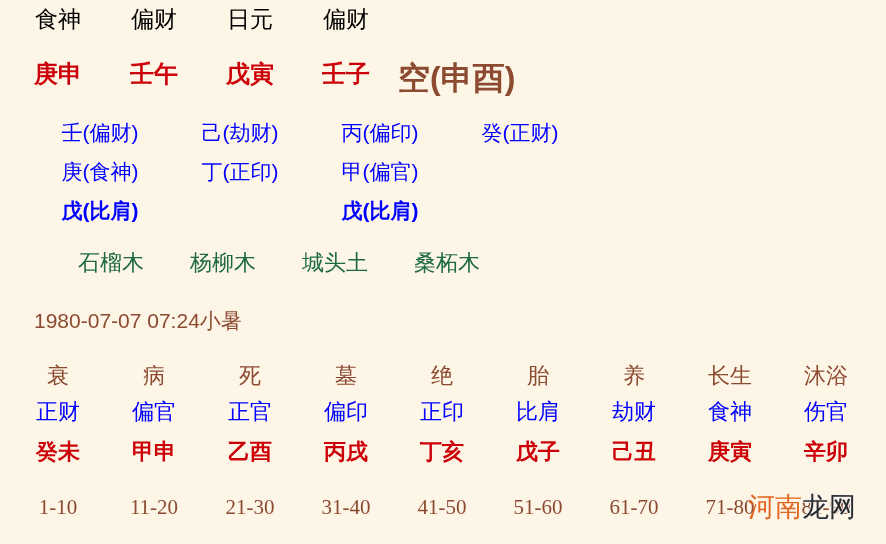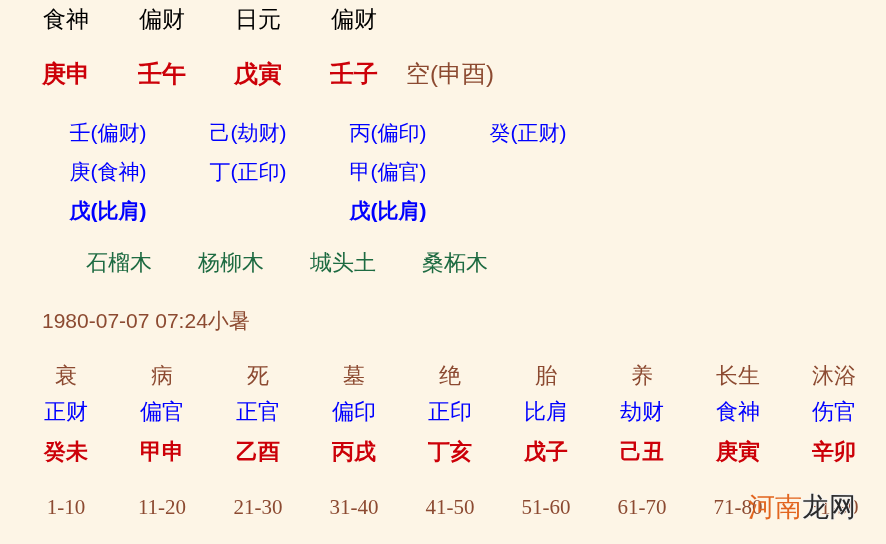--- a/index.html
+++ b/index.html
@@ -17,21 +17,21 @@
   .page {
     position: relative;
     width: 886px;
     height: 544px;
     background: #fdf5e6;
   }
 
   
   .row {
     position: absolute;
-    left: 16px;
+    left: 8px;
     width: 724px;
     white-space: nowrap;
     line-height: 1;
   }
   .cell {
     display: inline-block;
     text-align: center;
     vertical-align: top;
   }
 
@@ -43,22 +43,22 @@
 
   
   .pillars-tengod { top: 8px;  font-size: 23px; }
   .pillars-ganzhi { top: 62px; font-size: 24px; font-weight: bold; }
   .pillars-tengod .cell,
   .pillars-ganzhi .cell { width: 96px; }
   .pillars-tengod .cell:first-child,
   .pillars-ganzhi .cell:first-child { margin-left: 2px; }
   .kong {
     display: inline-block;
-    font-size: 24px;
-    font-weight: normal;
+    font-size: 32px;
+    font-weight: bold;
     padding-left: 4px;
     text-align: right;
   }
 
   
   .hidden-stems { font-size: 21px; }
   .hs-row-0 { top: 122px; }
   .hs-row-1 { top: 161px; }
   .hs-row-2 { top: 200px; font-weight: bold; }
   .hidden-stems .cell {

